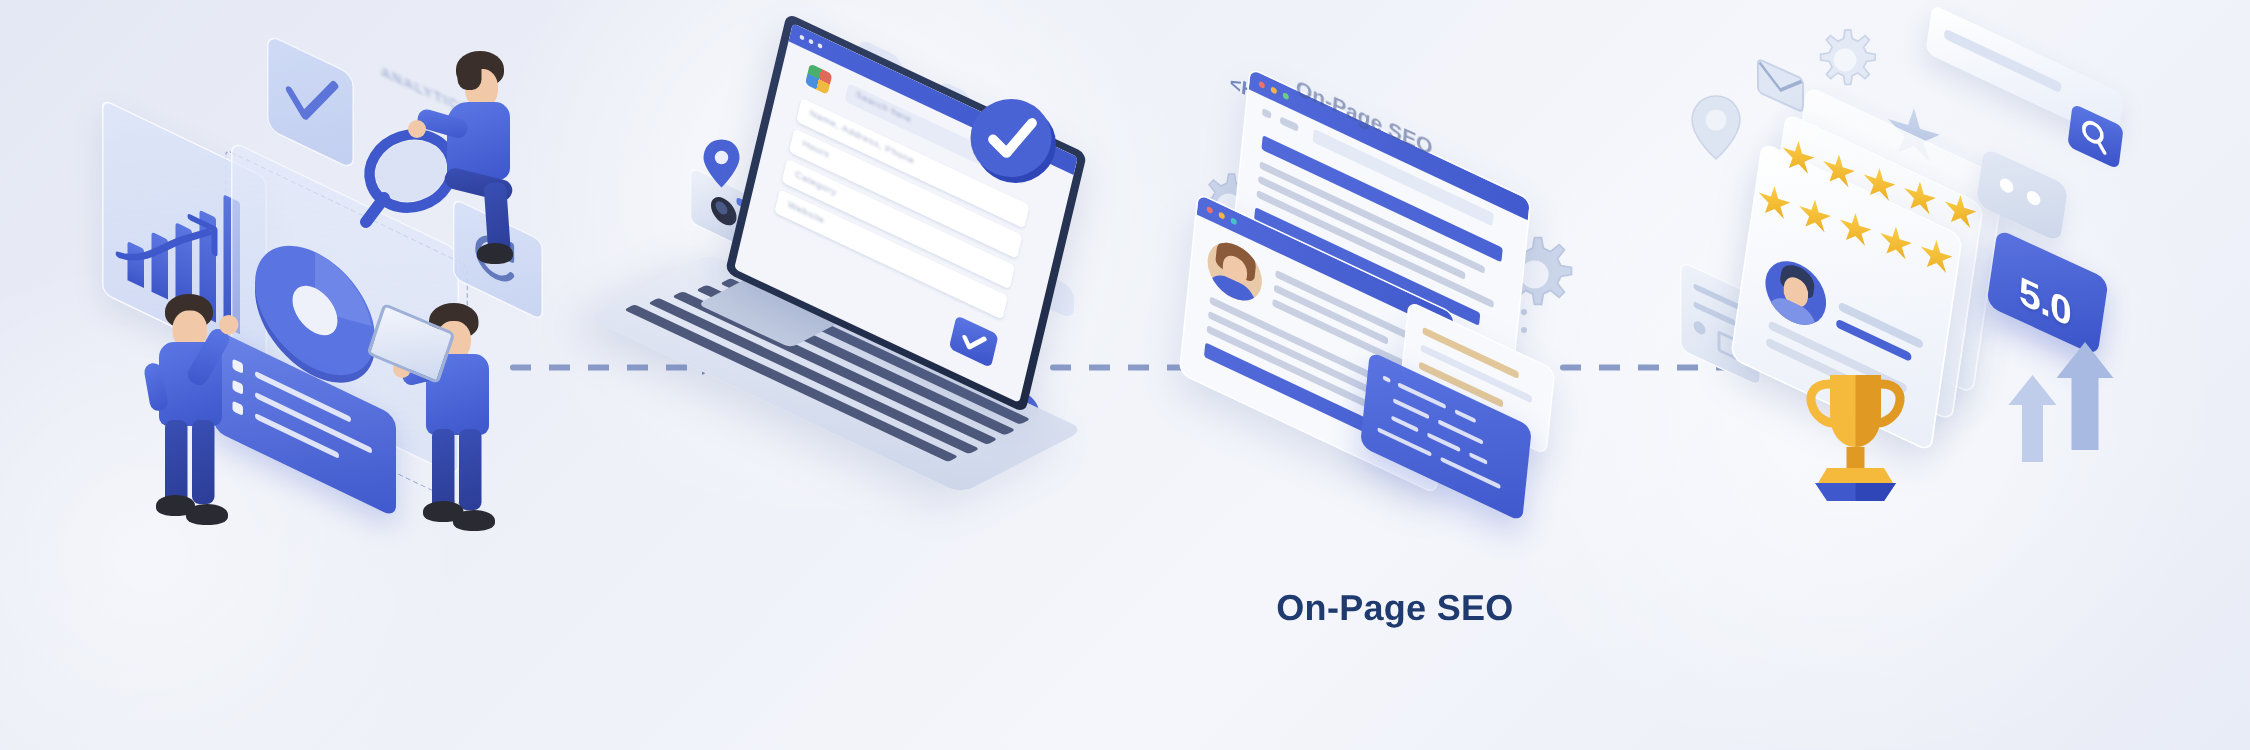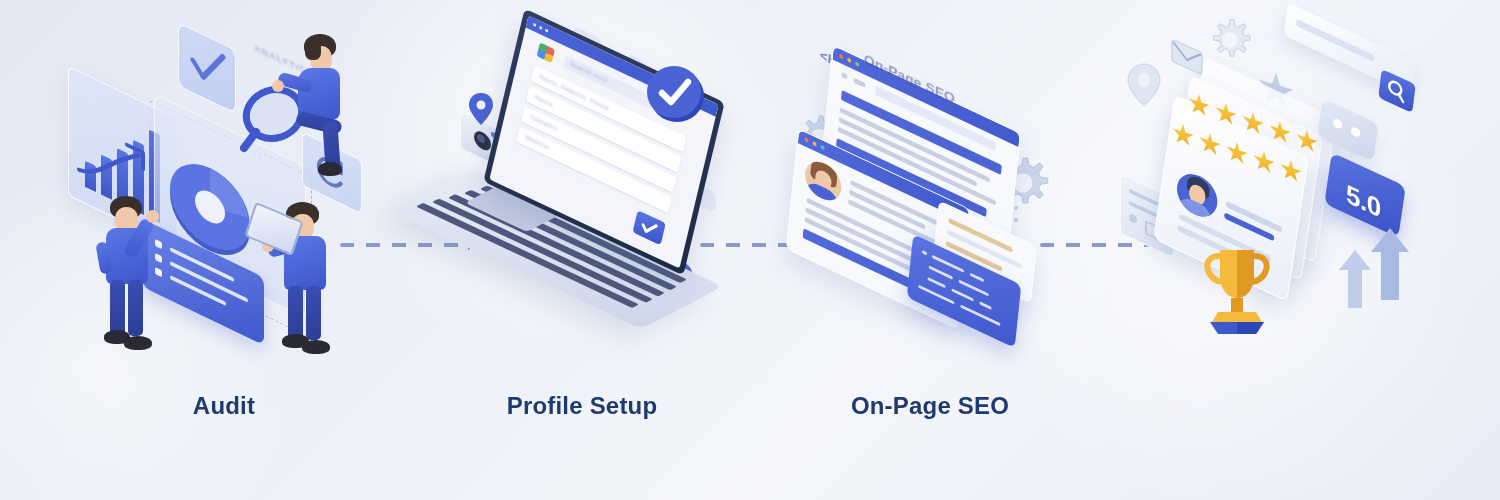--- a/index.html
+++ b/index.html
@@ -303,21 +303,20 @@
         <div class="p-leg" style="left:34px;top:84px;width:15px;height:54px;"></div>
         <div class="p-shoe" style="left:10px;top:132px;width:27px;height:14px;"></div>
         <div class="p-shoe" style="left:30px;top:138px;width:28px;height:14px;"></div>
 
         <div style="position:absolute;left:-22px;top:8px;width:44px;height:34px;border-radius:4px;
                     background:linear-gradient(150deg,#f2f5fc,#cfd9ef);border:2px solid #9fb0d8;
                     transform:matrix(1,.42,-.3,.9,0,0);"></div>
       </div>
 
     </div>
-    <div class="label">Audit</div>
   </div>
 
   <div class="step" style="left:412px;">
     <div class="art">
 
       <div class="ghostblob" style="left:160px;top:22px;width:30px;height:26px;"></div>
       <div class="ghostblob" style="left:214px;top:48px;width:22px;height:20px;"></div>
       <div class="ghostblob" style="left:268px;top:116px;width:26px;height:24px;"></div>
       <div class="ghostblob" style="left:280px;top:176px;width:24px;height:22px;"></div>
 
@@ -378,21 +377,20 @@
 
       <div class="checkbadge" style="left:232px;top:52px;">
         <svg width="62" height="62" viewBox="0 0 62 62">
           <ellipse cx="33" cy="34" rx="27" ry="26" fill="#2e46b8"></ellipse>
           <ellipse cx="30" cy="30" rx="27" ry="26" fill="#4a63d4"></ellipse>
           <path d="M18 31 L27 40 L44 20" fill="none" stroke="#fff" stroke-width="6.5" stroke-linecap="round" stroke-linejoin="round"></path>
         </svg>
       </div>
 
     </div>
-    <div class="label">Profile Setup</div>
   </div>
 
   <div class="step" style="left:760px;">
     <div class="art">
 
       <div class="h1tag" style="left:60px;top:44px;">&lt;H1&gt;</div>
 
       <svg class="gear" style="left:36px;top:104px;width:46px;height:46px;" viewBox="0 0 46 46">
         <g fill="#ccd6ea" stroke="#bcc8e2" stroke-width="1">
           <path d="M23 2 l4 0 1 6 4 2 5-4 3 3 -4 5 2 4 6 1 0 4 -6 1 -2 4 4 5 -3 3 -5-4 -4 2 -1 6 -4 0 -1-6 -4-2 -5 4 -3-3 4-5 -2-4 -6-1 0-4 6-1 2-4 -4-5 3-3 5 4 4-2 z"></path>

